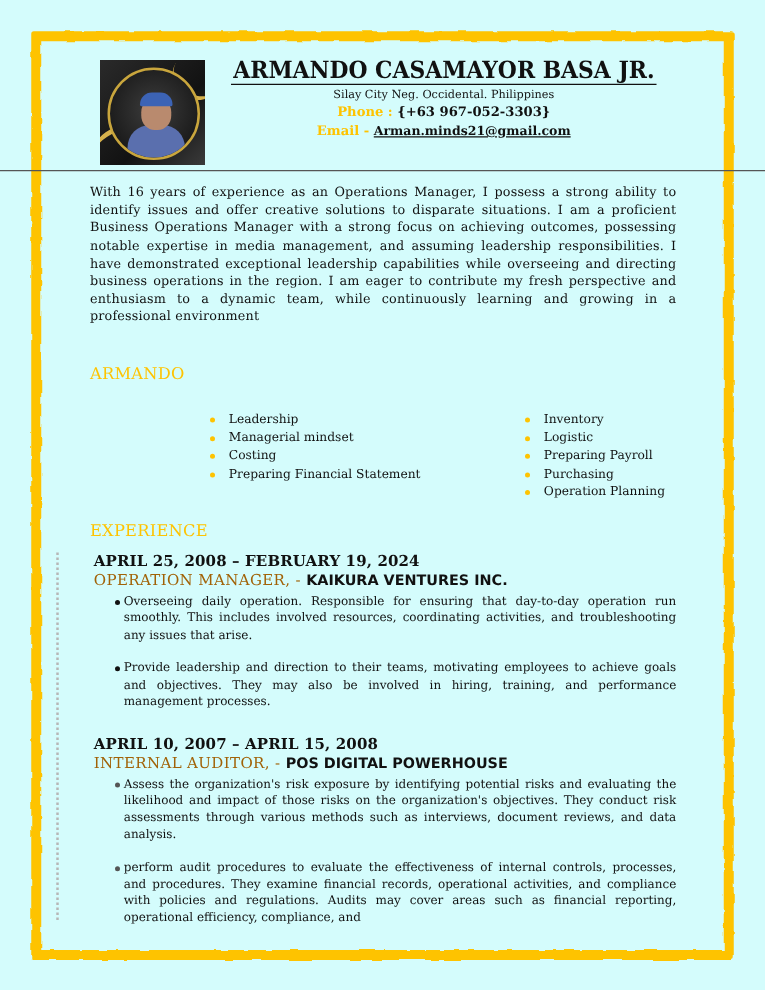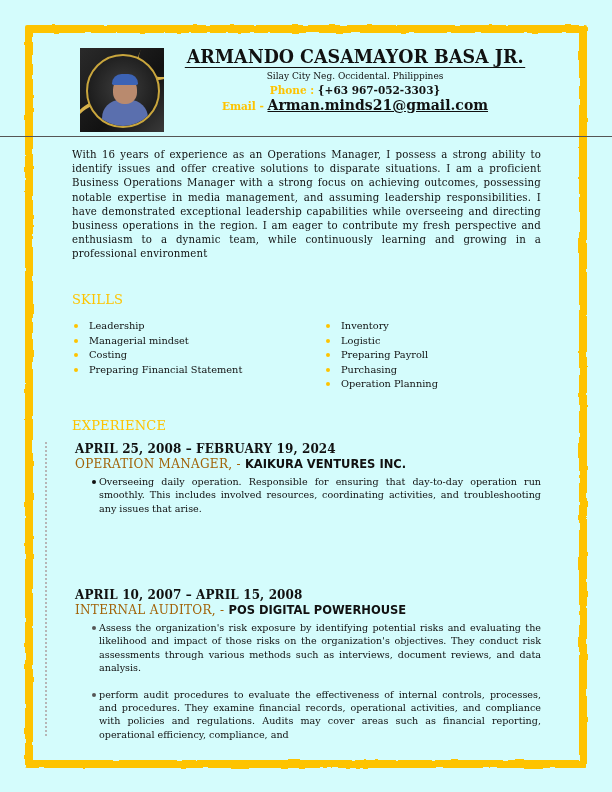--- a/index.html
+++ b/index.html
@@ -102,21 +102,21 @@
     line-height: 13px;
     margin-top: 2px;
   }
   .phone-line, .email-line {
     font-size: 10.5px;
     line-height: 15px;
     font-weight: bold;
   }
   .label-gold { color: #fec300; font-weight: bold; }
   .email-line .email-val {
-    font-size: 14px;
+    font-size: 10px;
     text-decoration: underline;
   }
   .summary {
     position: absolute;
     left: 72px; top: 148px;
     width: 469px;
     font-size: 10.2px;
     line-height: 14.2px;
     text-align: justify;
     letter-spacing: 0.15px;
@@ -124,23 +124,24 @@
   .section-title {
     position: absolute;
     color: #fec300;
     font-size: 13px;
     font-weight: normal;
     letter-spacing: 0.2px;
   }
   .skills-title { left: 72px; top: 292px; }
   .skills {
     position: absolute;
-    left: 72px; top: 319px;
+    left: 72px; top: 329px;
     width: 460px;
     display: flex;
+    justify-content: flex-end;
   }
   .skills ul { list-style: none; }
   .skills .col1 { width: 252px; }
   .skills li {
     font-size: 9.8px;
     line-height: 14.5px;
     position: relative;
     padding-left: 17px;
   }
   .skills li::before {
@@ -232,21 +233,21 @@
   <div class="phone-line">
     <span class="label-gold">Phone : </span><span>{+63 967-052-3303}</span>
   </div>
   <div class="email-line">
     <span class="label-gold">Email - </span><span class="email-val">Arman.minds21@gmail.com</span>
   </div>
 </div>
 
 <p class="summary">With 16 years of experience as an Operations Manager, I possess a strong ability to identify issues and offer creative solutions to disparate situations. I am a proficient Business Operations Manager with a strong focus on achieving outcomes, possessing notable expertise in media management, and assuming leadership responsibilities. I have demonstrated exceptional leadership capabilities while overseeing and directing business operations in the region. I am eager to contribute my fresh perspective and enthusiasm to a dynamic team, while continuously learning and growing in a professional environment</p>
 
-<div class="section-title skills-title">SKILLS</div>
+<div class="section-title skills-title">ARMANDO</div>
 <div class="skills">
   <ul class="col1">
     <li>Leadership</li>
     <li>Managerial mindset</li>
     <li>Costing</li>
     <li>Preparing Financial Statement</li>
   </ul>
   <ul class="col2">
     <li>Inventory</li>
     <li>Logistic</li>
@@ -259,20 +260,21 @@
 <div class="section-title exp-title">EXPERIENCE</div>
 <div class="timeline"></div>
 
 <div class="job job1">
   <div class="dates">APRIL 25, 2008 – FEBRUARY 19, 2024</div>
   <div class="role-line">
     <span class="role">OPERATION MANAGER, - </span><span class="company">KAIKURA VENTURES INC.</span>
   </div>
   <ul class="bullet-list">
     <li>Overseeing daily operation. Responsible for ensuring that day-to-day operation run smoothly. This includes involved resources, coordinating activities, and troubleshooting any issues that arise.</li>
+    <li>Provide leadership and direction to their teams, motivating employees to achieve goals and objectives. They may also be involved in hiring, training, and performance management processes.</li>
   </ul>
 </div>
 
 <div class="job job2">
   <div class="dates">APRIL 10, 2007 – APRIL 15, 2008</div>
   <div class="role-line">
     <span class="role">INTERNAL AUDITOR, - </span><span class="company">POS DIGITAL POWERHOUSE</span>
   </div>
   <ul class="bullet-list">
     <li>Assess the organization's risk exposure by identifying potential risks and evaluating the likelihood and impact of those risks on the organization's objectives. They conduct risk assessments through various methods such as interviews, document reviews, and data analysis.</li>

